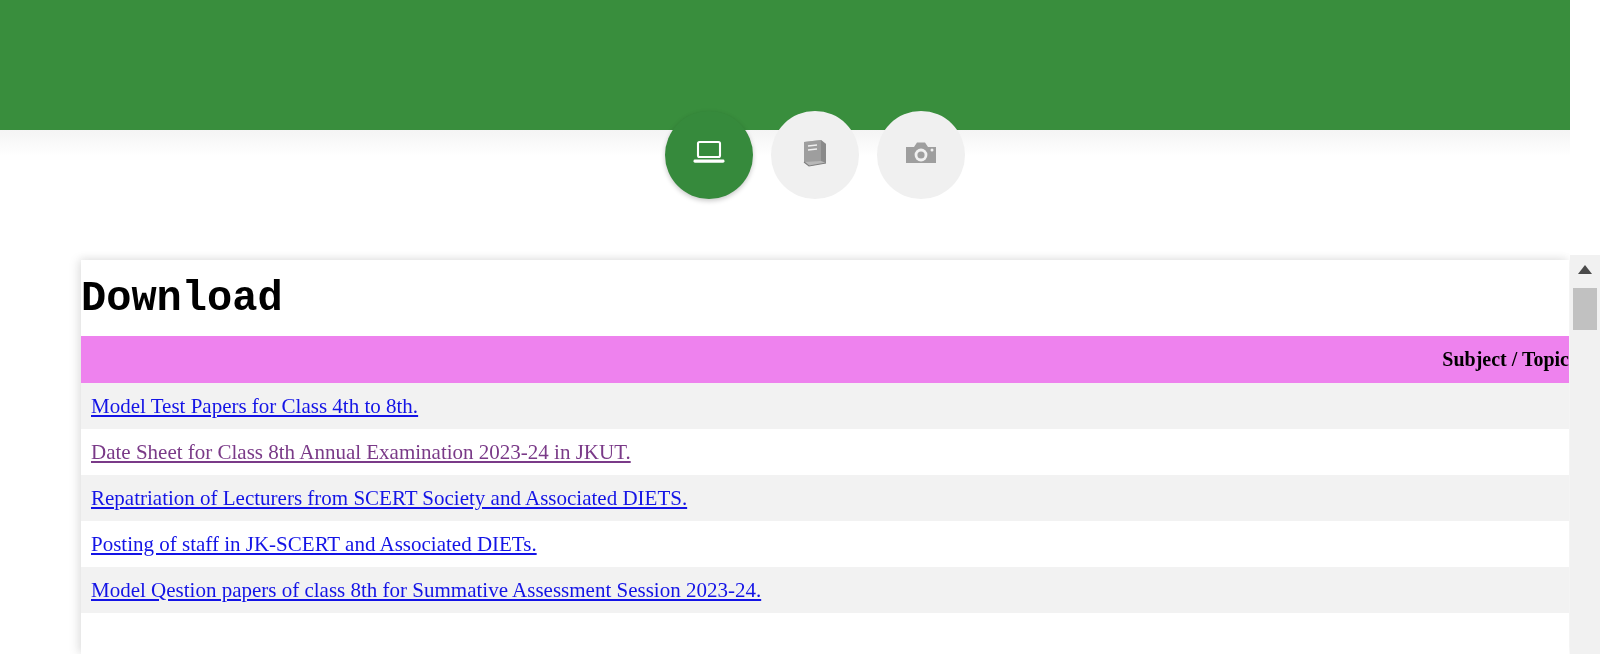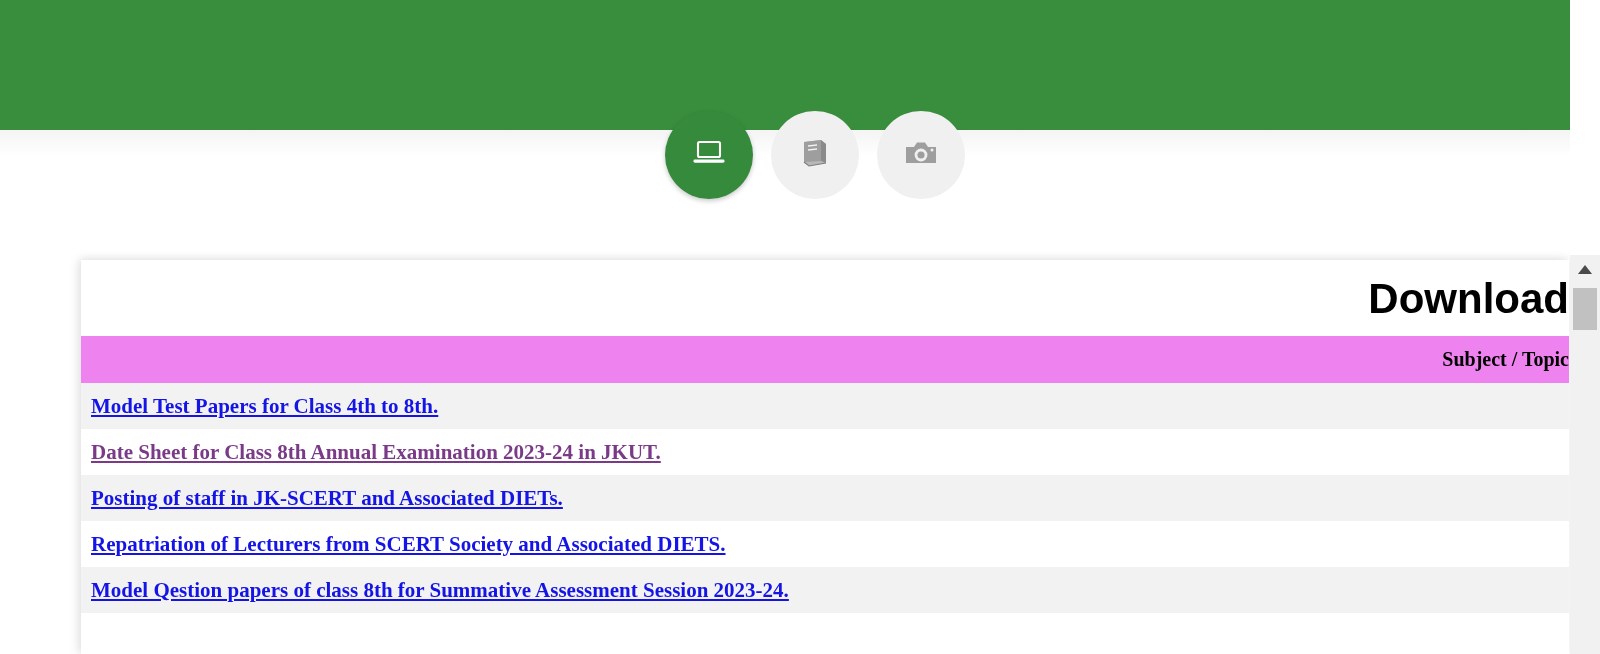--- a/index.html
+++ b/index.html
@@ -133,22 +133,22 @@
     left: 81px; top: 260px;
     width: 1488px;
     min-height: 394px;
     background: #ffffff;
     box-shadow: -3px 0 10px rgba(0,0,0,0.10), 0 -2px 8px rgba(0,0,0,0.05);
     z-index: 10;
     overflow: hidden;
   }
 
   .card-title {
-    text-align: right;
-    font-family: Liberation Sans, sans-serif;
+    text-align: left;
+    font-family: Liberation Mono, monospace;
     font-weight: bold;
     font-size: 42px;
     color: #000000;
     padding: 16px 0 14px 0;
     line-height: 1.1;
   }
 
   .download-table {
     width: 1488px;
     border-collapse: collapse;
@@ -175,21 +175,20 @@
     border: none;
   }
 
   .download-table tbody tr:nth-child(odd)  td { background: #f2f2f2; }
   .download-table tbody tr:nth-child(even) td { background: #ffffff; }
 
   .row-link {
     color: #1414e6;
     text-decoration: underline;
     cursor: pointer;
-    font-weight: bold;
   }
   .row-link.visited { color: #7a3a88; margin-top: 32px; }
 
   
   .scrollbar {
     position: absolute;
     right: 0; top: 0;
     width: 30px; height: 654px;
     background: #f1f1f1;
     z-index: 90;
@@ -231,24 +230,24 @@
         </tr>
       </thead>
       <tbody id="downloads-body">
           <tr>
             <td><a class="row-link">Model Test Papers for Class 4th to 8th.</a></td>
           </tr>
           <tr>
             <td><a class="row-link visited">Date Sheet for Class 8th Annual Examination 2023-24 in JKUT.</a></td>
           </tr>
           <tr>
+            <td><a class="row-link">Repatriation of Lecturers from SCERT Society and Associated DIETS.</a></td>
+          </tr>
+          <tr>
             <td><a class="row-link">Posting of staff in JK-SCERT and Associated DIETs.</a></td>
-          </tr>
-          <tr>
-            <td><a class="row-link">Repatriation of Lecturers from SCERT Society and Associated DIETS.</a></td>
           </tr>
           <tr>
             <td><a class="row-link">Model Qestion papers of class 8th for Summative Assessment Session 2023-24.</a></td>
           </tr>
         </tbody>
     </table>
   </div>
 
   <div class="header-clip"></div>
 

